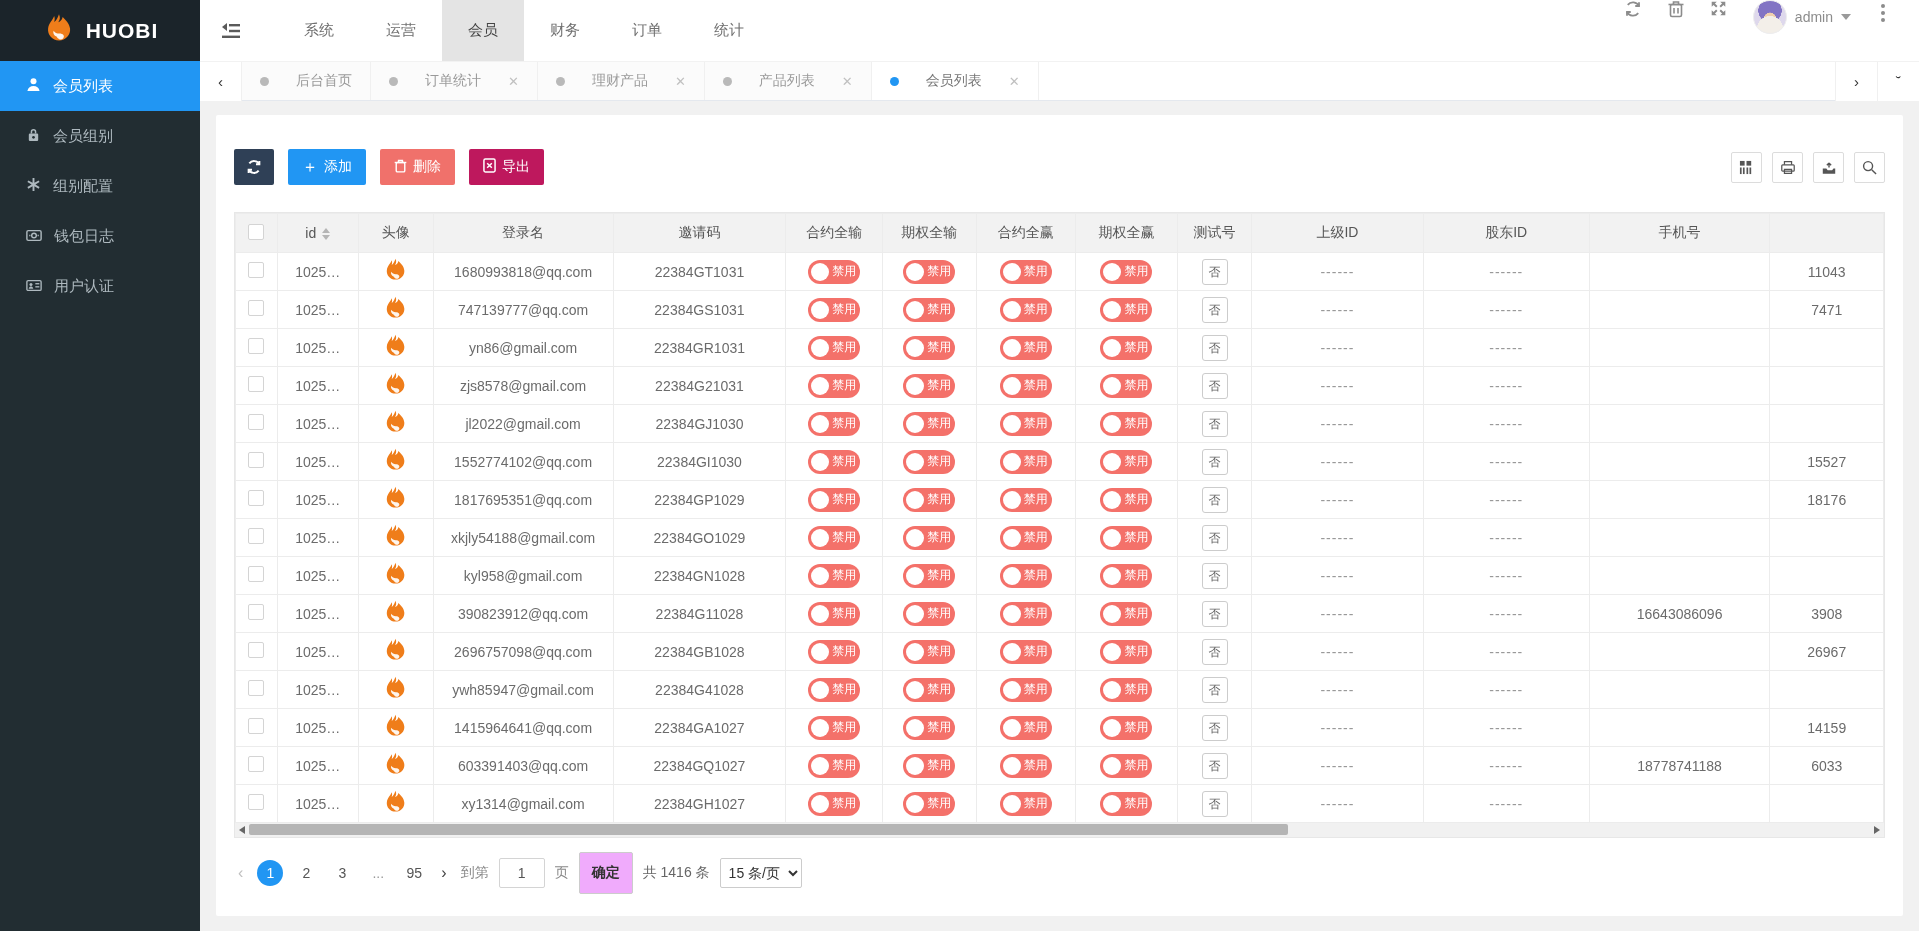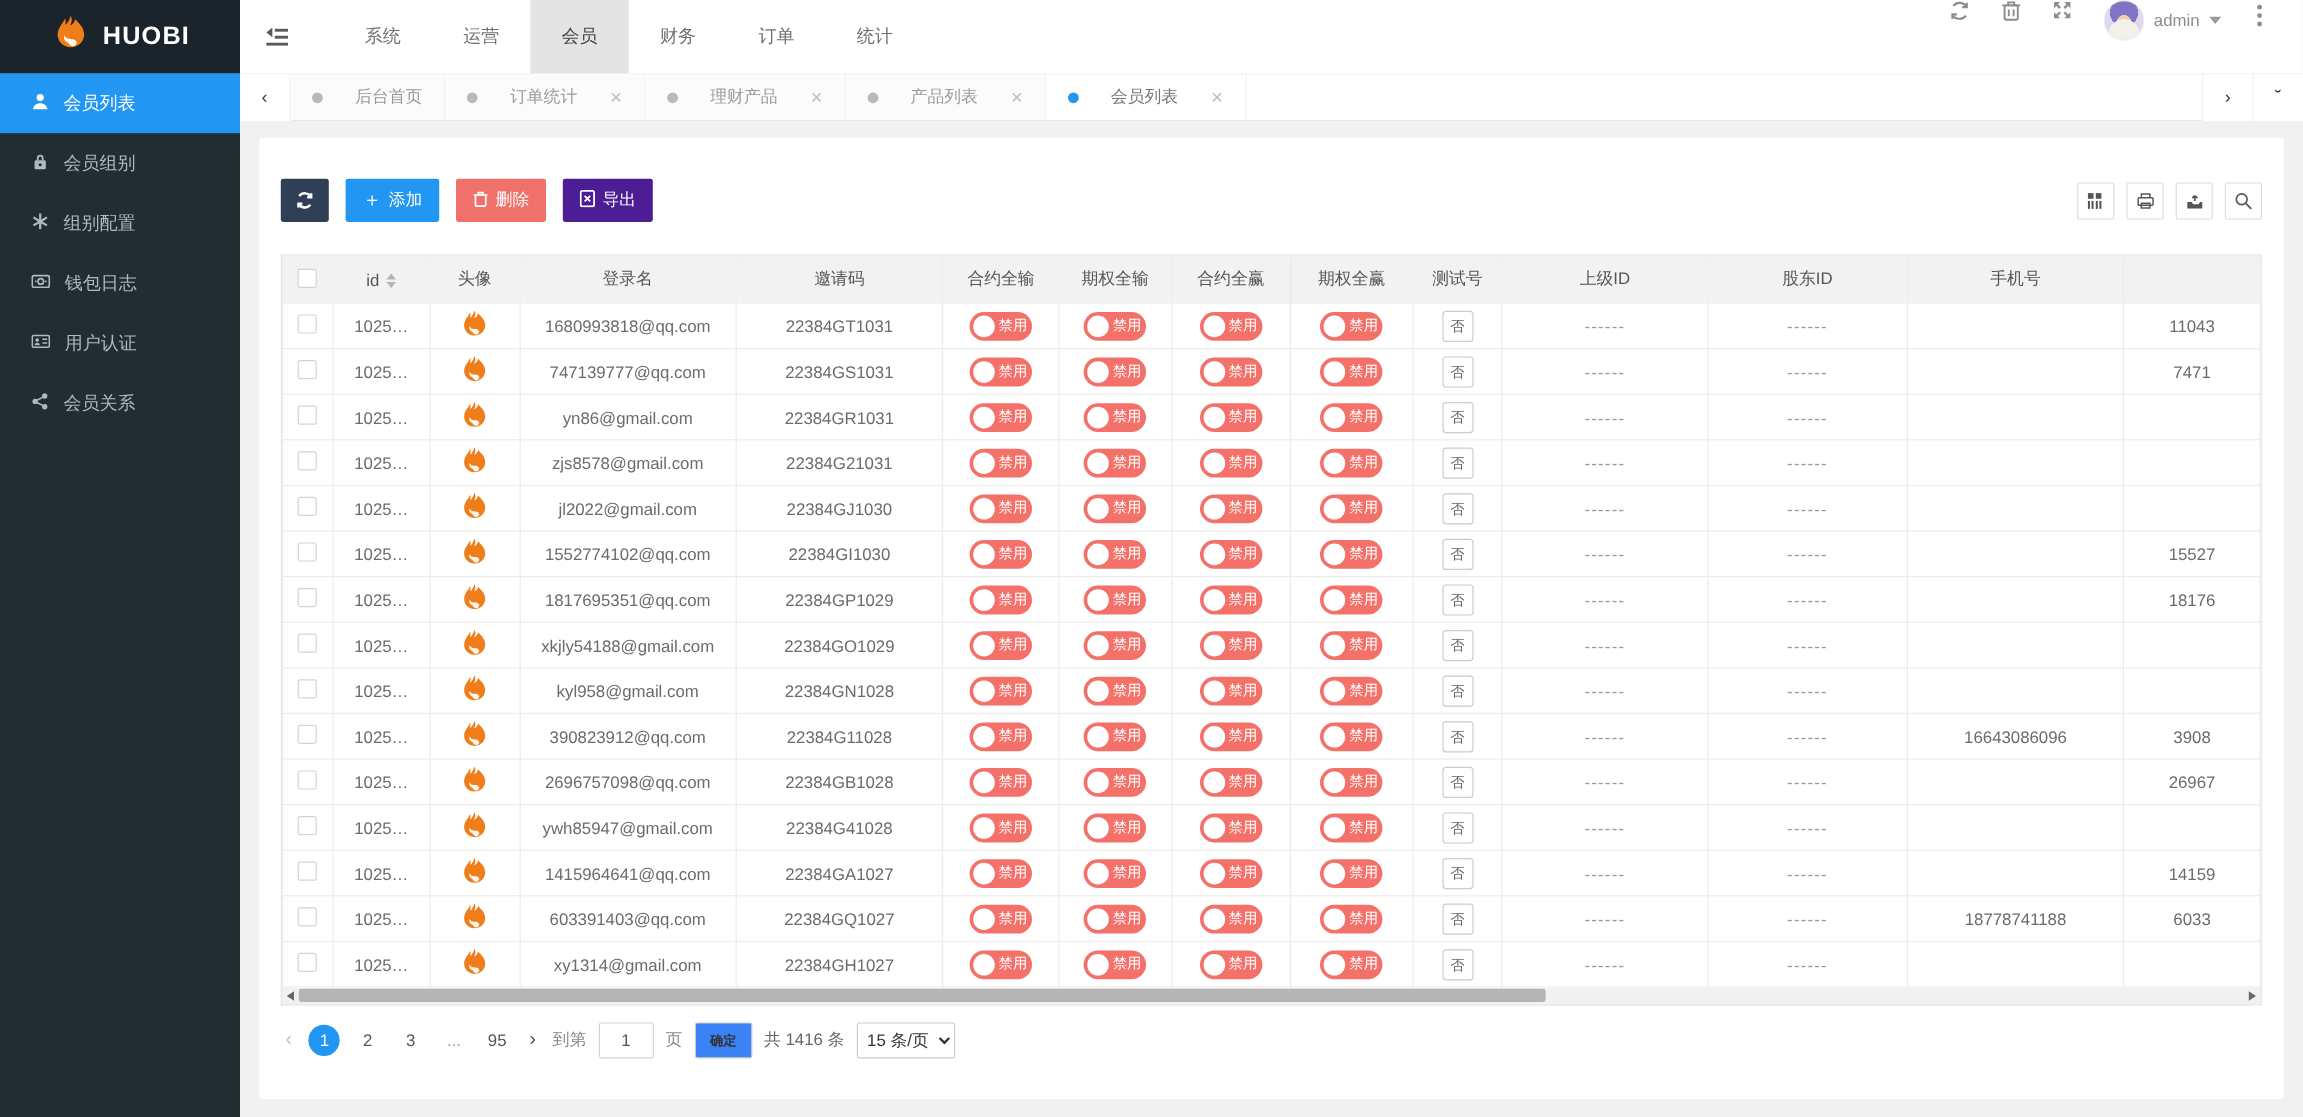--- a/index.html
+++ b/index.html
@@ -49,21 +49,21 @@
   
   .content { position:absolute; top:101px; left:0; right:0; bottom:0; background:#f1f1f1; padding:14px 16px; }
   .card { background:#fff; border-radius:2px; height:801px; padding:34px 18px 0 18px; }
 
   
   .toolbar { display:flex; align-items:center; margin-bottom:27px; }
   .btn { height:36px; border:none; border-radius:2px; color:#fff; font-size:14px; display:flex; align-items:center; gap:6px; padding:0 14px; cursor:pointer; font-family:"Liberation Sans", sans-serif; }
   .btn.refresh { width:40px; justify-content:center; background:#2f4056; margin-right:14px; padding:0; }
   .btn.add { background:#2196f3; margin-right:14px; }
   .btn.delete { background:#f0716b; margin-right:14px; }
-  .btn.export { background:#4c1d95; }
+  .btn.export { background:#be185d; }
   .tool-right { margin-left:auto; display:flex; gap:10px; }
   .icon-btn { width:31px; height:31px; border:1px solid #dcdcdc; border-radius:2px; background:#fff; display:flex; align-items:center; justify-content:center; cursor:pointer; }
 
   
   .table-wrap { width:100%; overflow:hidden; border:1px solid #e7e7e7; border-bottom:none; }
   table { border-collapse:collapse; table-layout:fixed; }
   th, td { border:1px solid #ececec; height:38px; text-align:center; font-size:14px; color:#6b6b6b; overflow:hidden; white-space:nowrap; }
   thead th { background:#f2f2f2; color:#555; font-weight:normal; height:39px; }
   .sort-carets { display:inline-flex; flex-direction:column; gap:2px; margin-left:6px; vertical-align:middle; }
   .sort-carets i { width:0; height:0; border-left:4px solid transparent; border-right:4px solid transparent; }
@@ -84,21 +84,21 @@
   .hs-arrow.right { right:4px; border-left:6px solid #666; }
 
   
   .pagination { display:flex; align-items:center; gap:10px; margin-top:14px; font-size:14px; color:#888; }
   .pg-chev { font-size:16px; color:#c0c0c0; padding:0 4px; cursor:pointer; }
   .pg-chev.next { color:#444; }
   .pg-num { min-width:26px; height:26px; line-height:26px; text-align:center; border-radius:50%; color:#555; cursor:pointer; }
   .pg-num.active { background:#2196f3; color:#fff; }
   .pg-num.ellipsis { cursor:default; color:#999; }
   .goto-input { width:46px; height:30px; border:1px solid #d4d4d4; border-radius:2px; text-align:center; font-size:14px; color:#555; font-family:"Liberation Sans", sans-serif; }
-  .confirm-btn { height:30px; padding:0 12px; background:#3b82f6; border:1px solid #ccc; border-radius:2px; font-size:11px; color:#333; font-weight:bold; cursor:pointer; font-family:"Liberation Sans", sans-serif; }
+  .confirm-btn { height:42px; padding:0 12px; background:#f0abfc; border:1px solid #ccc; border-radius:2px; font-size:14px; color:#333; font-weight:bold; cursor:pointer; font-family:"Liberation Sans", sans-serif; }
   .size-select { height:30px; border:1px solid #ccc; border-radius:2px; font-size:14px; color:#333; padding:0 4px; background:#fff; font-family:"Liberation Sans", sans-serif; }
   .total-label { color:#666; }
 </style>
 </head>
 <body>
 
 <aside class="sidebar">
   <div class="logo">
     <span>
       <svg width="34" height="34" viewBox="0 0 48 48">
@@ -141,29 +141,20 @@
       </div>
       <div class="side-item">
         <span><svg width="16" height="13" viewBox="0 0 18 14" fill="none" stroke="currentColor" stroke-width="1.5">
             <rect x="1" y="1.5" width="16" height="11" rx="1.4"></rect>
             <circle cx="5.6" cy="5.8" r="1.7" fill="currentColor" stroke="none"></circle>
             <path d="M3 10.6c.4-1.7 1.4-2.4 2.6-2.4s2.2.7 2.6 2.4" fill="currentColor" stroke="none"></path>
             <line x1="10.5" y1="5" x2="15" y2="5"></line>
             <line x1="10.5" y1="8.5" x2="15" y2="8.5"></line>
           </svg></span>
         <span>用户认证</span>
-      </div>
-      <div class="side-item">
-        <span><svg width="15" height="15" viewBox="0 0 16 16" fill="currentColor">
-            <circle cx="3.5" cy="8" r="2.4"></circle>
-            <circle cx="12" cy="3.2" r="2.4"></circle>
-            <circle cx="12" cy="12.8" r="2.4"></circle>
-            <path d="M5 7 l6-3 M5 9 l6 3" stroke="currentColor" stroke-width="1.4"></path>
-          </svg></span>
-        <span>会员关系</span>
       </div>
     </nav>
 </aside>
 
 <div class="main">
 
   <header class="navbar">
     <div class="nav-toggle">
       <svg width="20" height="16" viewBox="0 0 20 16">
         <path d="M7 0 L2 4 L7 8 Z" fill="#5a5a5a"></path>

